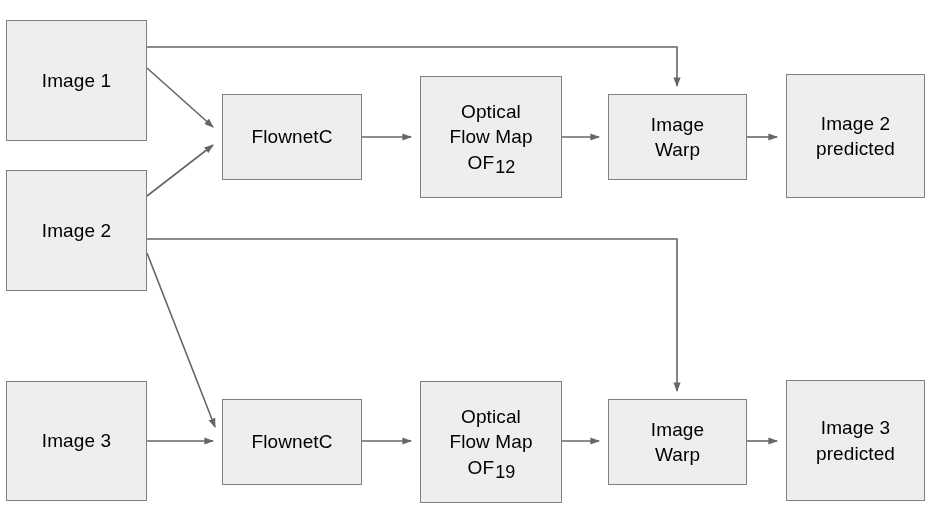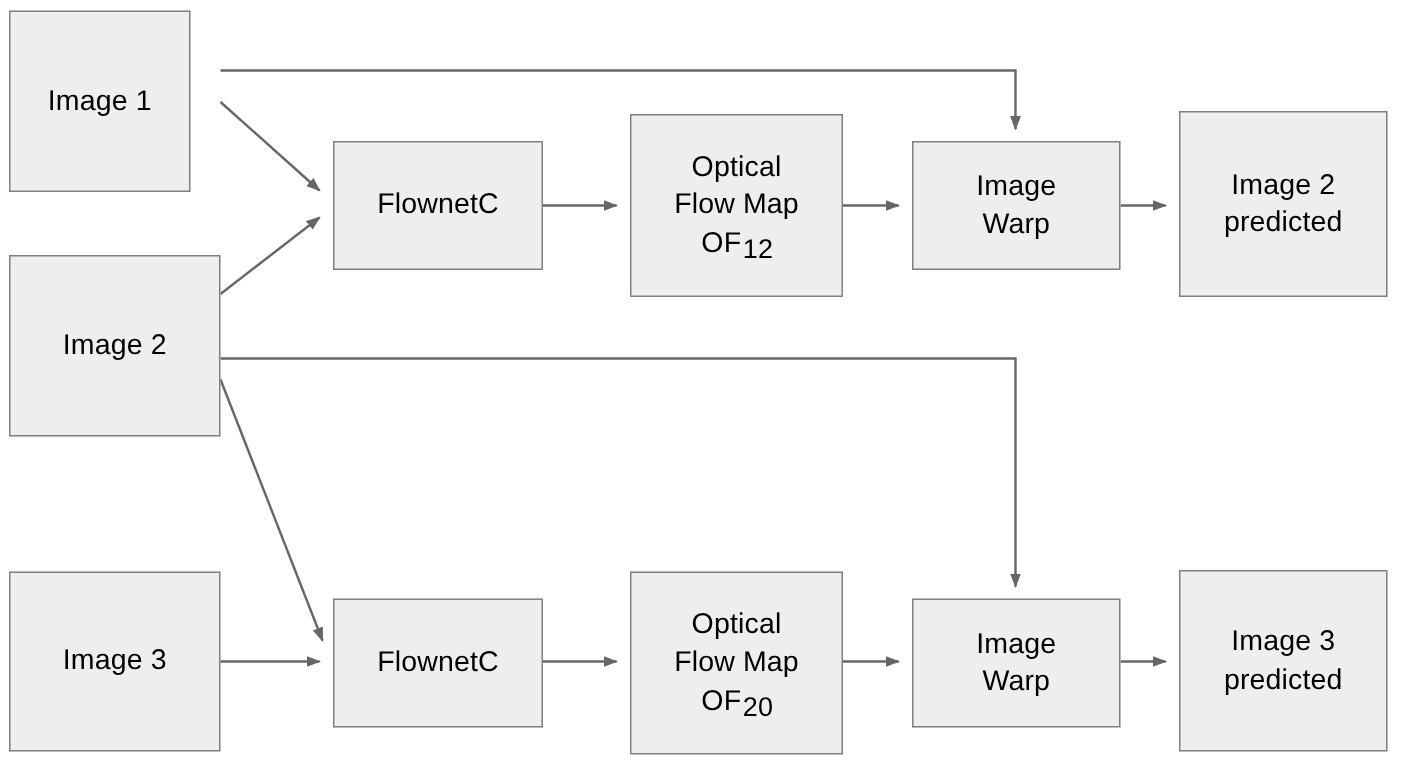--- a/index.html
+++ b/index.html
@@ -51,21 +51,21 @@
   .node sub {
     font-size: 18px;
     line-height: 0;
     vertical-align: baseline;
     position: relative;
     top: 4px;
     left: 1px;
   }
 
   
-  #node-image1        { left: 6px;   top: 7px;   width: 121px; height: 121px; justify-content: center; }
+  #node-image1        { left: 6px;   top: 20px;   width: 141px; height: 121px; justify-content: center; }
   #node-image2        { left: 6px;   top: 170px; width: 141px; height: 121px; }
   #node-image3        { left: 6px;   top: 381px; width: 141px; height: 120px; }
 
   #node-flownetc-top  { left: 222px; top: 94px;  width: 140px; height: 86px; }
   #node-flownetc-bot  { left: 222px; top: 399px; width: 140px; height: 86px; }
 
   #node-of12          { left: 420px; top: 76px;  width: 142px; height: 122px; }
   #node-of23          { left: 420px; top: 381px; width: 142px; height: 122px; }
 
   #node-warp-top      { left: 608px; top: 94px;  width: 139px; height: 86px; }
@@ -160,21 +160,21 @@
       <span class="line1">Optical</span>
       <span class="line2">Flow Map</span>
       <span class="line3"><span>OF</span><sub>12</sub></span>
     </span>
   </div>
 
   <div class="node" id="node-of23">
     <span class="label">
       <span class="line1">Optical</span>
       <span class="line2">Flow Map</span>
-      <span class="line3"><span>OF</span><sub>20</sub></span>
+      <span class="line3"><span>OF</span><sub>19</sub></span>
     </span>
   </div>
 
   <div class="node" id="node-warp-top">
     <span class="label">
       <span class="line1">Image</span>
       <span class="line2">Warp</span>
     </span>
   </div>
 

